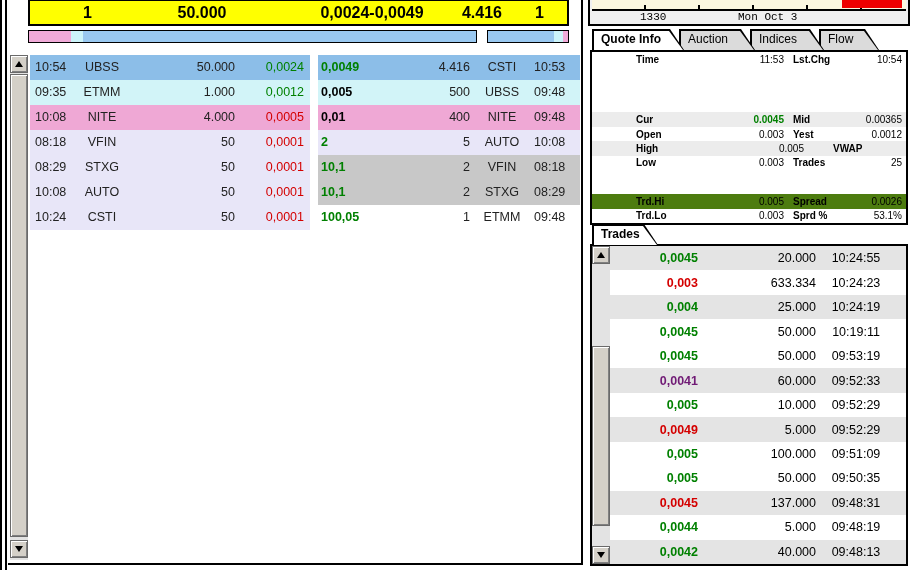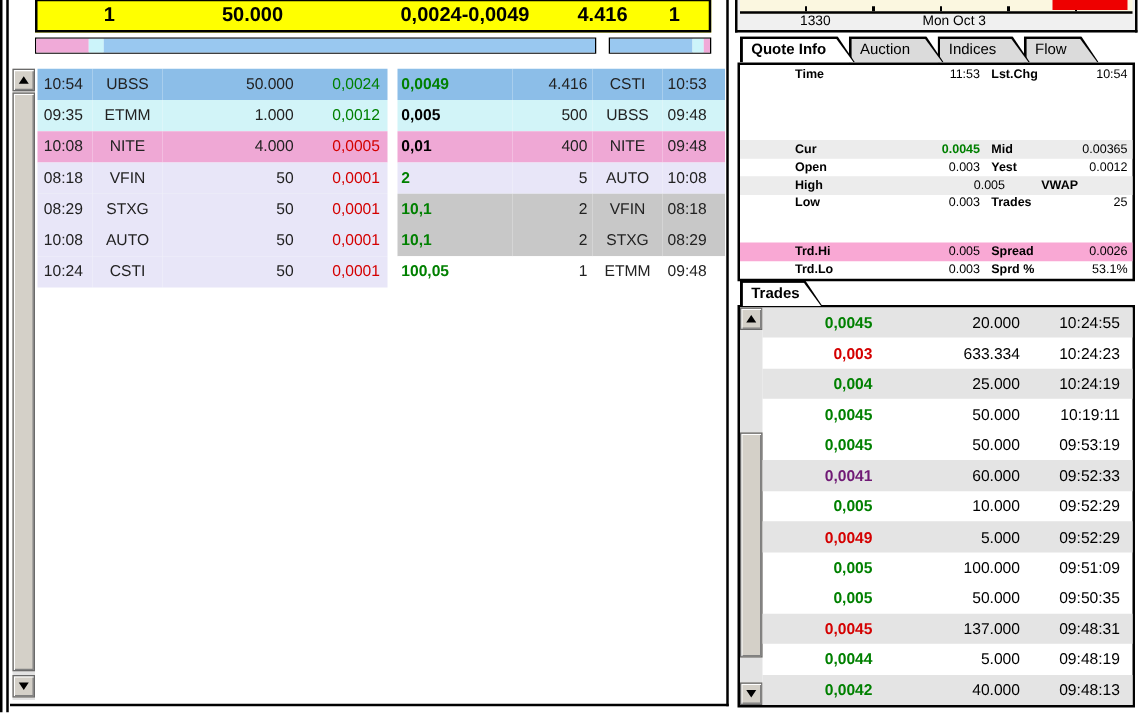--- a/index.html
+++ b/index.html
@@ -42,21 +42,21 @@
   .l2-mm1 { text-align:center; }
   .l2-s1 { text-align:right; padding-right:5px; }
   .l2-bid { text-align:right; padding-right:6px; font-weight:normal; }
   .l2-ask { padding-left:3px; font-weight:bold; }
   .l2-s2 { text-align:right; padding-right:4px; }
   .l2-mm2 { text-align:center; }
   .l2-t2 { padding-left:4px; }
 
   
   #chart-panel { position:absolute; left:588px; top:0; width:322px; height:26px;
-    border:2px solid #000; border-top:none; background:#F0F0F0; }
+    border:2px solid #000; border-top:none; background:#F0F0F0;font-family:Liberation Mono, monospace; }
   #chart-strip { position:absolute; left:2px; right:2px; top:0; height:11px;
     border-bottom:2px solid #000;
     background:
       repeating-linear-gradient(90deg, transparent 0 52px, #000 52px 54px) bottom/100% 4px no-repeat,
       #FBF7E0; }
   #chart-badge { position:absolute; right:4px; top:0; width:60px; height:8px; }
   .axis-label { position:absolute; top:11px; font-size:11px; height:12px; line-height:12px; }
 
   .tab-row { position:absolute; display:flex; }
   .tab { position:relative; height:21px; margin-right:-5px; }
@@ -79,21 +79,21 @@
   .qi-rv { text-align:right; padding-right:4px; }
 
   #trades-panel { position:absolute; left:590px; top:244px; width:318px; height:322px;
     border:2px solid #000; background:#fff; }
   #trade-rows { position:absolute; left:18px; top:0; right:0; bottom:0;
     display:flex; flex-direction:column; }
   .tr-row { flex:1; display:grid; grid-template-columns:88px 118px 1fr;
     align-items:center; font-size:12.5px; }
   .tr-price { text-align:right; font-weight:bold; }
   .tr-size { text-align:right;margin-left:36px; }
-  .tr-time { text-align:right; padding-right:10px; }
+  .tr-time { text-align:center; padding-right:10px; }
 </style>
 </head>
 <body>
 
 <div id="stage">
 
   <div class="frame-line" style="left:0"></div>
   <div class="frame-line" style="left:5px"></div>
 
   <div id="left-panel">
@@ -264,21 +264,21 @@
     <span class="qi-lv" style="color: rgb(0, 0, 0);">0.005</span>
     <span class="qi-rl">VWAP</span>
     <span class="qi-rv"></span>
   </div>
       <div class="qi-row">
     <span class="qi-ll">Low</span>
     <span class="qi-lv" style="color: rgb(0, 0, 0);">0.003</span>
     <span class="qi-rl">Trades</span>
     <span class="qi-rv">25</span>
   </div>
-      <div class="qi-row" style="background: #f9a8d4; margin-top: 24px;">
+      <div class="qi-row" style="background: #4d7c0f; margin-top: 24px;">
     <span class="qi-ll">Trd.Hi</span>
     <span class="qi-lv" style="color: rgb(0, 0, 0);">0.005</span>
     <span class="qi-rl">Spread</span>
     <span class="qi-rv">0.0026</span>
   </div>
       <div class="qi-row">
     <span class="qi-ll">Trd.Lo</span>
     <span class="qi-lv" style="color: rgb(0, 0, 0);">0.003</span>
     <span class="qi-rl">Sprd %</span>
     <span class="qi-rv">53.1%</span>

